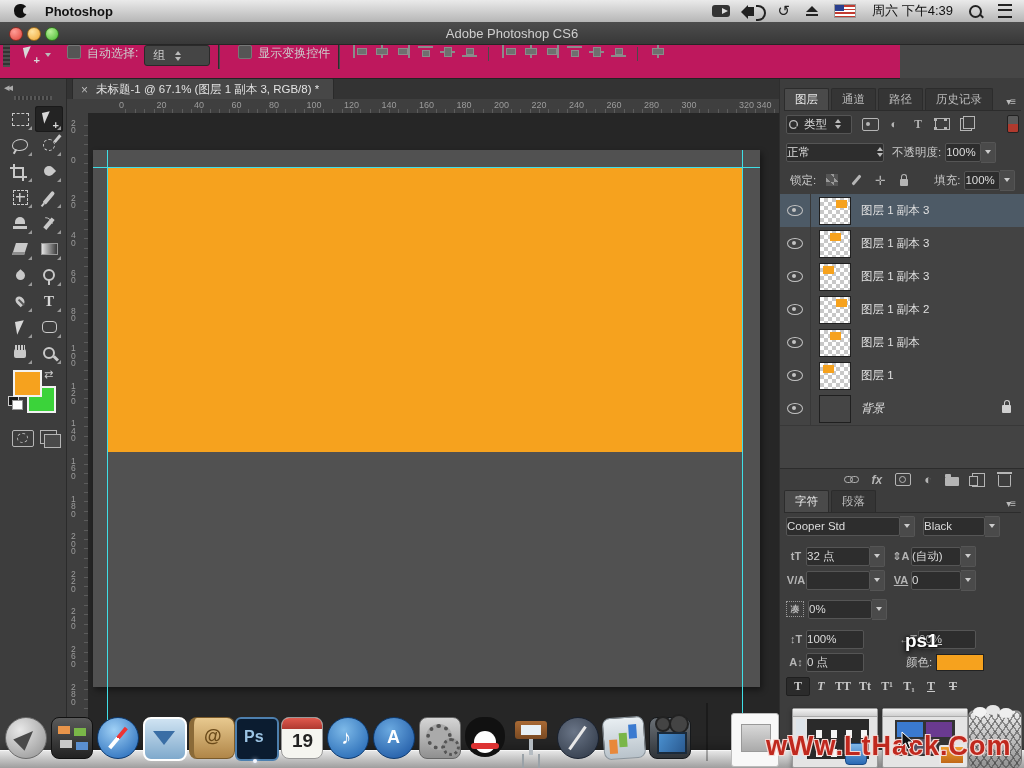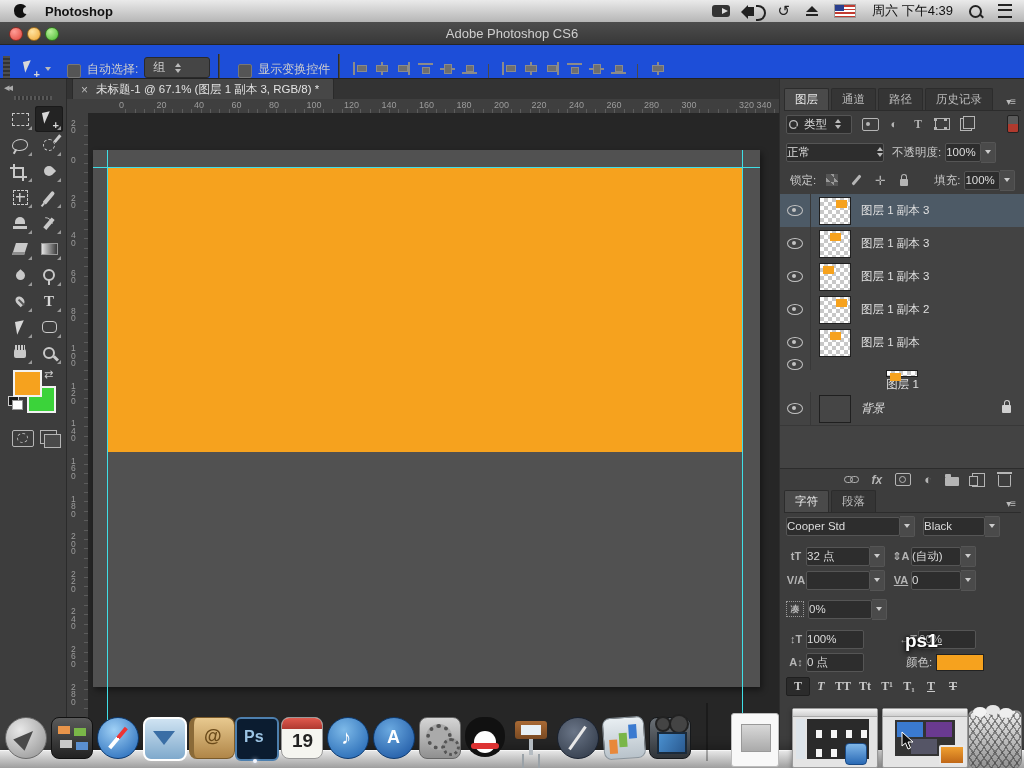--- a/index.html
+++ b/index.html
@@ -42,22 +42,22 @@
   #clock{font-size:13px;}
   
   #titlebar{position:absolute;left:0;top:22px;width:1024px;height:22px;
     background:linear-gradient(#4d4d4d,#383838);border-bottom:1px solid #262626;
     display:flex;align-items:center;justify-content:center;color:#cfcfcf;font-size:13px;z-index:40;}
   .tl{position:absolute;top:5px;width:12px;height:12px;border-radius:50%;}
   .tl-close{left:9px;background:radial-gradient(circle at 35% 30%,#ff9d96,#e0443a);border:.5px solid #8c2b24;}
   .tl-min{left:27px;background:radial-gradient(circle at 35% 30%,#ffe3a0,#f0a835);border:.5px solid #99671c;}
   .tl-zoom{left:45px;background:radial-gradient(circle at 35% 30%,#b9f09a,#48ba30);border:.5px solid #2d711c;}
   
-  #optionsbar{position:absolute;left:0;top:45px;width:1024px;height:33px;background:#1d4ed8;
-    border-bottom:1px solid #232323;display:flex;align-items:flex-end;color:#ccc;font-size:12px;z-index:30;}
+  #optionsbar{position:absolute;left:0;top:45px;width:900px;height:33px;background:#be185d;
+    border-bottom:1px solid #232323;display:flex;align-items:flex-start;color:#ccc;font-size:12px;z-index:30;}
   .grip{width:7px;height:22px;margin:0 6px 0 3px;
     background:repeating-linear-gradient(#4e4e4e 0 2px,#333 2px 4px);}
   .toolpreset{display:flex;align-items:center;gap:4px;padding:2px 6px;}
   .caret{width:0;height:0;border-top:4px solid #bbb;border-left:3.5px solid transparent;
     border-right:3.5px solid transparent;margin-left:3px;}
   .ob-check{width:12px;height:12px;background:#555;border:1px solid #777;border-radius:2px;margin:0 6px 0 10px;}
   .ob-sep{width:1px;height:24px;background:#2d2d2d;border-right:1px solid #4a4a4a;margin:0 8px;}
   .ob-combo{display:flex;align-items:center;background:#454545;border:1px solid #2a2a2a;
     border-radius:3px;height:19px;padding:0 4px 0 8px;margin-left:6px;min-width:52px;}
   .updown{display:inline-flex;flex-direction:column;gap:2px;margin-left:10px;}
@@ -566,21 +566,21 @@
         </div>
         <div class="lrow" style="top: 132px;">
           <span class="eyebox">
             <span class="eye"></span>
           </span>
           <span class="thumb">
             <span class="patch" style="background: rgb(246, 162, 30); left: 10px; top: 2px;"></span>
           </span>
           <span class="lname">图层 1 副本</span>
         </div>
-        <div class="lrow" style="top: 165px; flex-direction: column;">
+        <div class="lrow" style="top: 165px;">
           <span class="eyebox">
             <span class="eye"></span>
           </span>
           <span class="thumb">
             <span class="patch" style="background: rgb(246, 162, 30); left: 3px; top: 2px;"></span>
           </span>
           <span class="lname">图层 1</span>
         </div>
         <div class="lrow" style="top: 198px;">
           <span class="eyebox">
@@ -751,16 +751,17 @@
             <span class="badge-media"></span>
           </span>
         </div>
         <div class="dki" style="left: 968px; width: 54px; bottom: 6px;">
           <span class="dk-trash"></span>
         </div>
       </div>
   </div>
 
   <div id="wm-ps1">ps1</div>
+  <div id="wm-site">wWw.LtHack.Com</div>
   <svg id="cursor" width="14" height="20" viewBox="0 0 14 20">
     <polygon points="1,1 1,15 4.5,12 7,18 9.5,17 7,11 12,11" fill="#111" stroke="#fff" stroke-width="1"></polygon>
   </svg>
 </div>
 
 </body></html>

